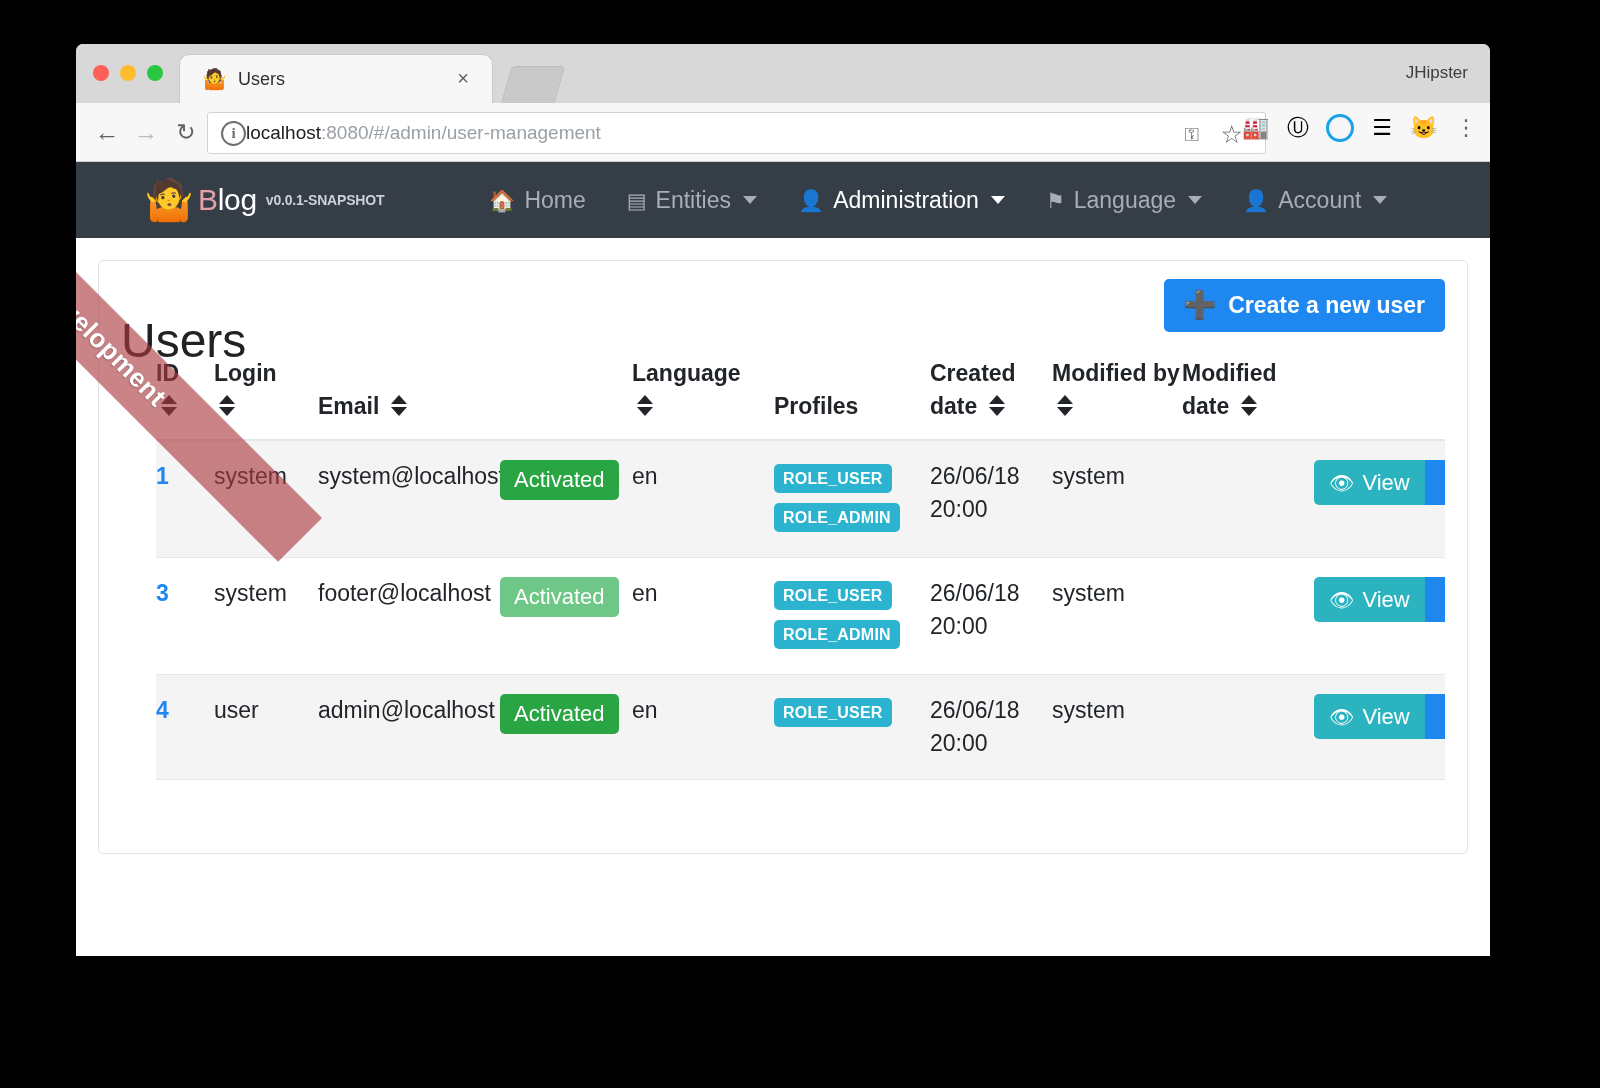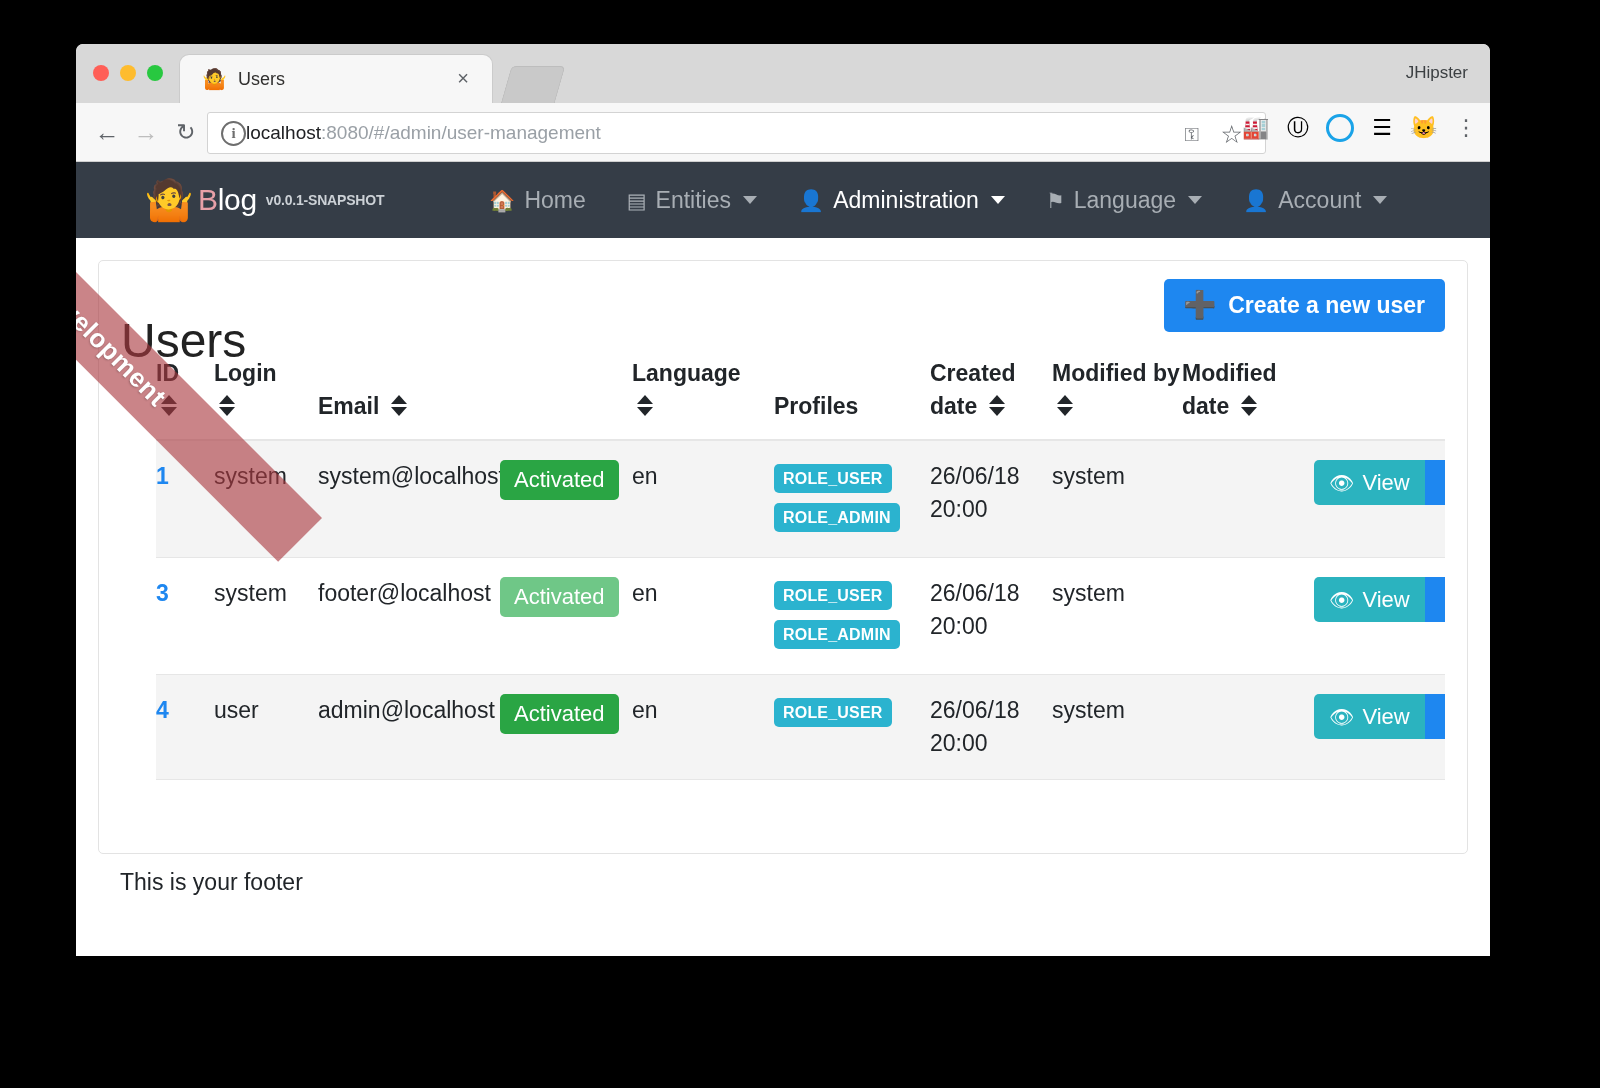--- a/index.html
+++ b/index.html
@@ -461,18 +461,17 @@
                   </tr>
 
                 </tbody>
               </table>
             </div>
 
 
           </div>
         </div>
 
-        <div class="footer">This is your footer</div>
       </div>
 
     </div>
   </div>
 </div>
 
 </body></html>

